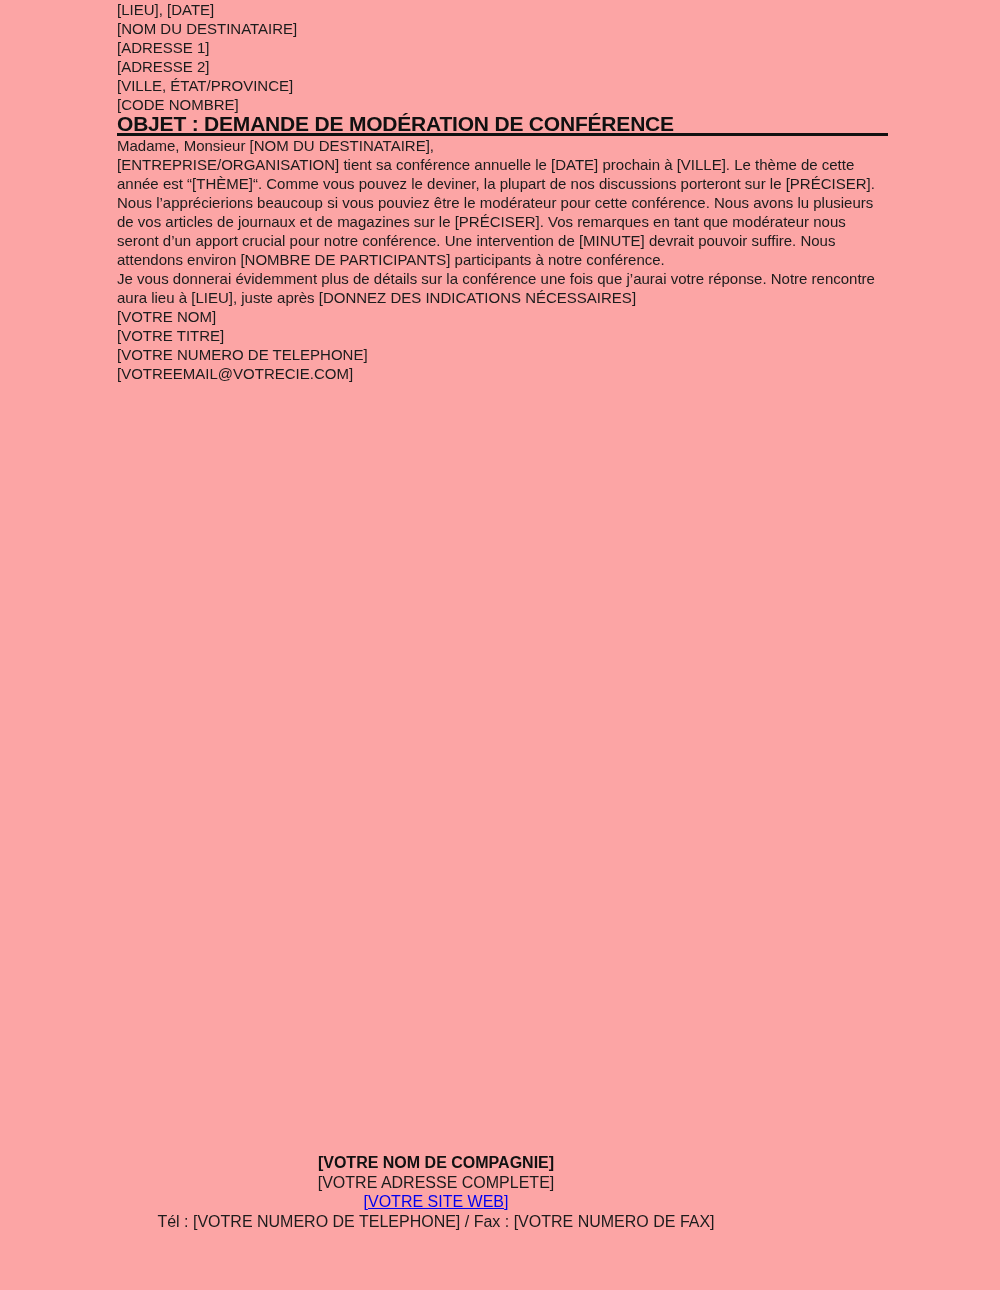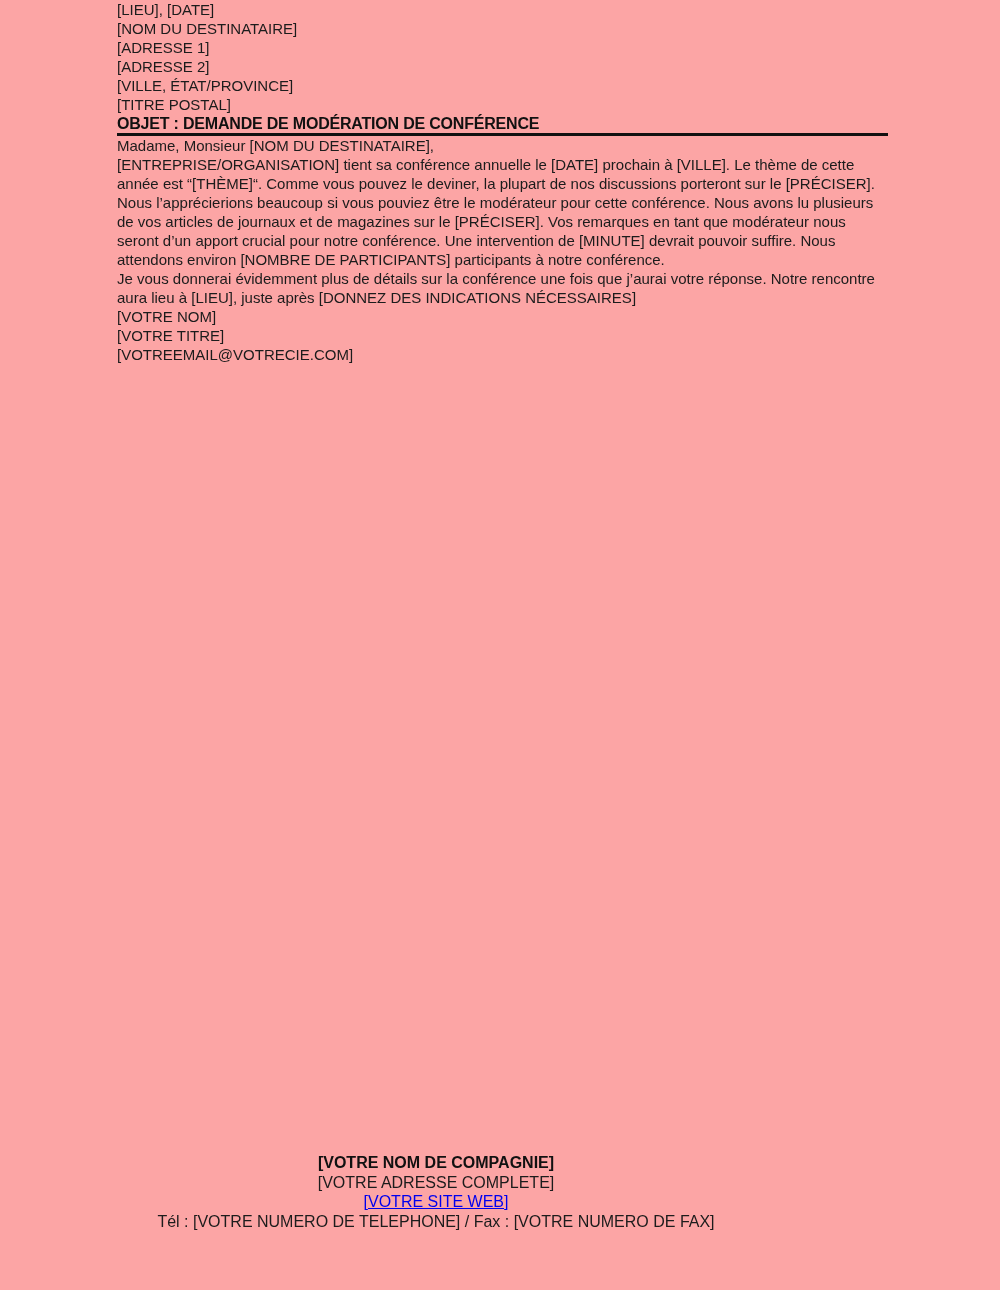--- a/index.html
+++ b/index.html
@@ -29,21 +29,21 @@
     padding: 0;
   }
   .date-line {
     margin-top: 166px;
   }
   .recipient {
     margin-top: 37px;
   }
   .subject {
     margin-top: 54px;
-    font-size: 16px;
+    font-size: 21px;
     font-weight: bold;
     letter-spacing: -0.2px;
     color: #111111;
   }
   .rule {
     margin-top: 10px;
     margin-left: -5px;
     width: 771px;
     height: 3px;
     background: #111111;
@@ -88,36 +88,37 @@
 <div class="page">
   <div class="content">
 
     <p class="date-line">[LIEU], [DATE]</p>
 
     <div class="recipient">
       <div>[NOM DU DESTINATAIRE]</div>
       <div>[ADRESSE 1]</div>
       <div>[ADRESSE 2]</div>
       <div>[VILLE, ÉTAT/PROVINCE]</div>
-      <div>[TITRE POSTAL]</div>
+      <div>[CODE NOMBRE]</div>
     </div>
 
     <h1 class="subject">OBJET : DEMANDE DE MODÉRATION DE CONFÉRENCE</h1>
     <div class="rule"></div>
 
     <p class="salutation">Madame, Monsieur [NOM DU DESTINATAIRE],</p>
 
     <p class="para1">[ENTREPRISE/ORGANISATION] tient sa conférence annuelle le [DATE] prochain à [VILLE]. Le thème de cette année est “[THÈME]“. Comme vous pouvez le deviner, la plupart de nos discussions porteront sur le [PRÉCISER].</p>
     <p class="para2">Nous l’apprécierions beaucoup si vous pouviez être le modérateur pour cette conférence. Nous avons lu plusieurs de vos articles de journaux et de magazines sur le [PRÉCISER]. Vos remarques en tant que modérateur nous seront d’un apport crucial pour notre conférence. Une intervention de [MINUTE] devrait pouvoir suffire. Nous attendons environ [NOMBRE DE PARTICIPANTS] participants à notre conférence.</p>
     <p class="para4">Je vous donnerai évidemment plus de détails sur la conférence une fois que j’aurai votre réponse. Notre rencontre aura lieu à [LIEU], juste après [DONNEZ DES INDICATIONS NÉCESSAIRES]</p>
 
 
     <div class="signature">
       <div>[VOTRE NOM]</div>
       <div>[VOTRE TITRE]</div>
+      <div>[VOTRE NUMERO DE TELEPHONE]</div>
       <div>[VOTREEMAIL@VOTRECIE.COM]</div>
     </div>
 
   </div>
 
   <div class="footer">
     <div class="footer-company">[VOTRE NOM DE COMPAGNIE]</div>
     <div>[VOTRE ADRESSE COMPLETE]</div>
     <div><a class="footer-link">[VOTRE SITE WEB]</a></div>
     <div>Tél : [VOTRE NUMERO DE TELEPHONE] / Fax : [VOTRE NUMERO DE FAX]</div>

